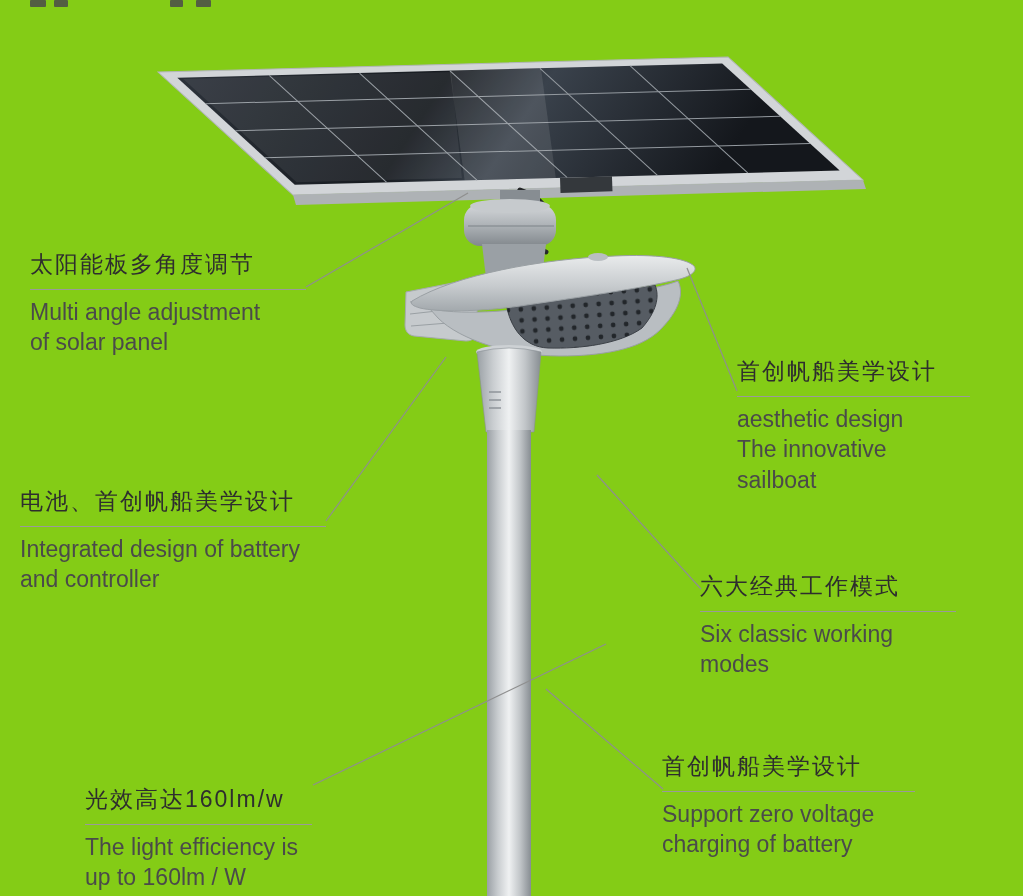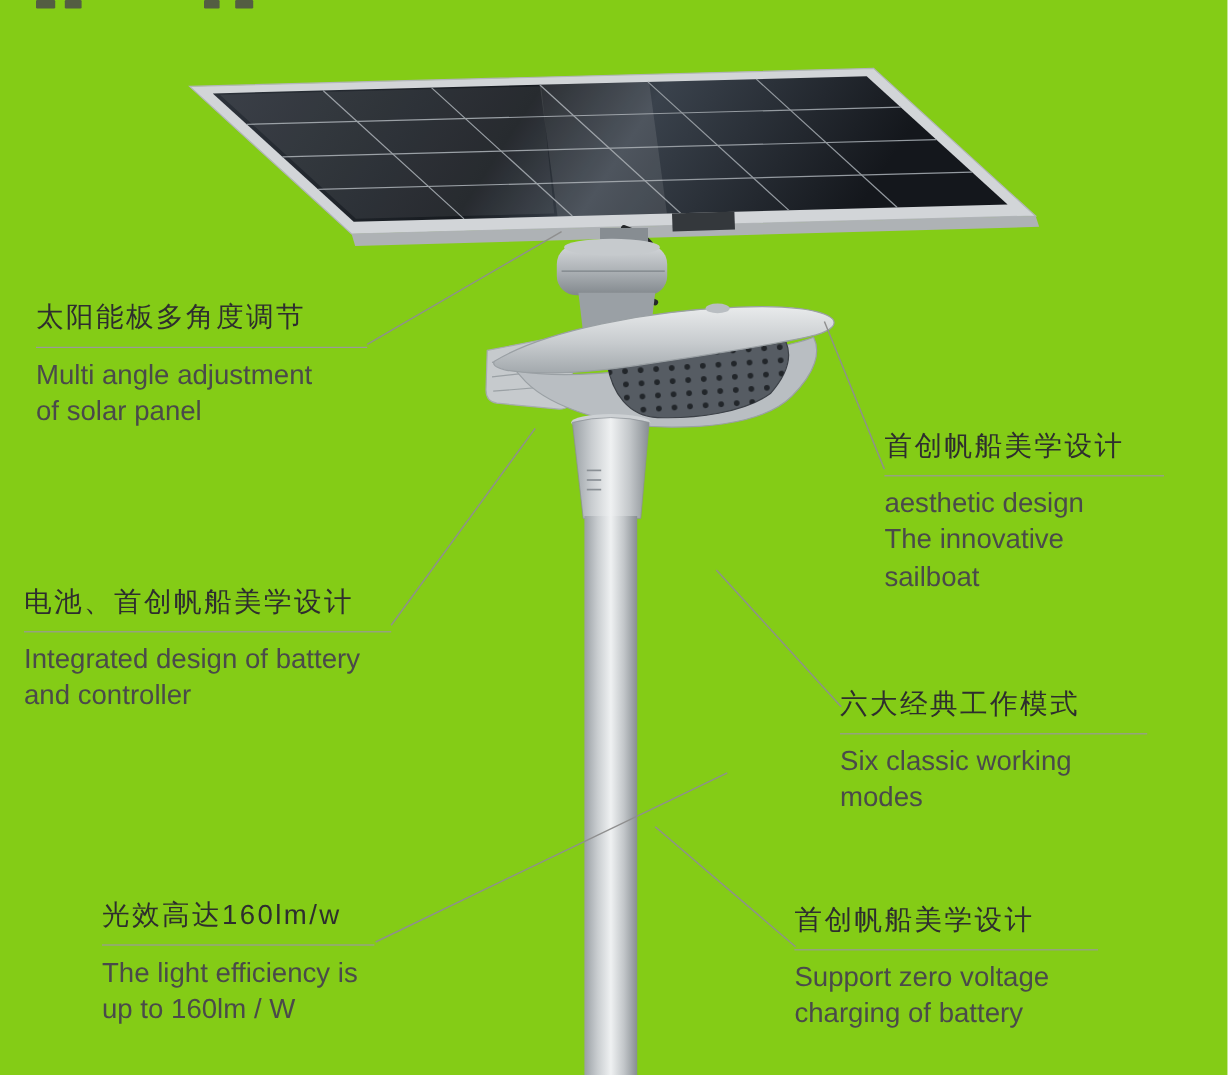--- a/index.html
+++ b/index.html
@@ -133,21 +133,21 @@
   </div>
 
   <div class="callout" style="left:20px;top:486px;width:306px;">
     <div class="zh">电池、首创帆船美学设计</div>
     <div class="en">
       <div>Integrated design of battery</div>
       <div>and controller</div>
     </div>
   </div>
 
-  <div class="callout" style="left:85px;top:747px;width:227px;">
+  <div class="callout" style="left:85px;top:784px;width:227px;">
     <div class="zh">光效高达160lm/w</div>
     <div class="en">
       <div>The light efficiency is</div>
       <div>up to 160lm / W</div>
     </div>
   </div>
 
   <div class="callout" style="left:737px;top:356px;width:233px;">
     <div class="zh">首创帆船美学设计</div>
     <div class="en">

